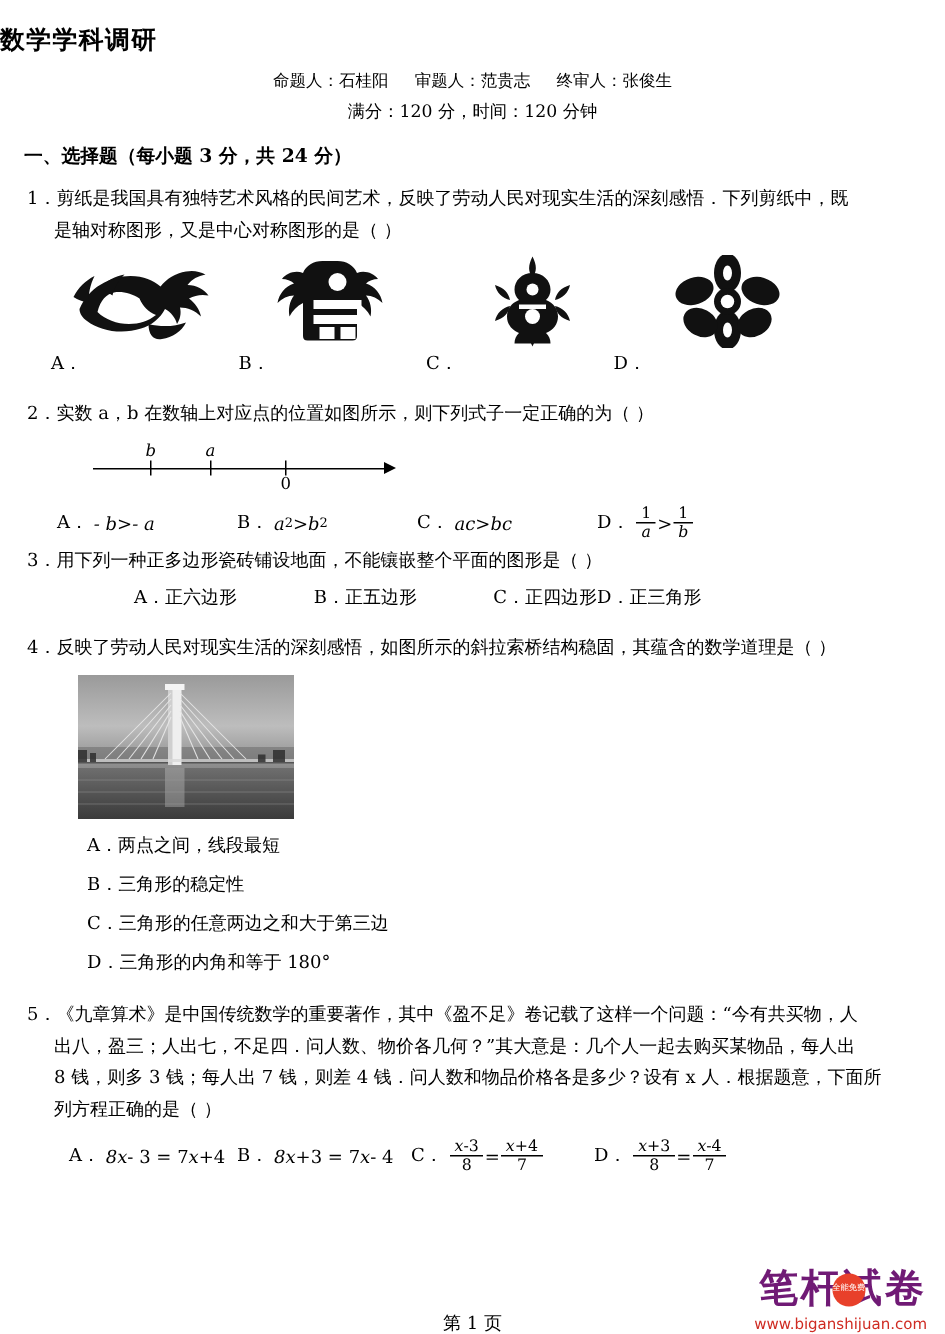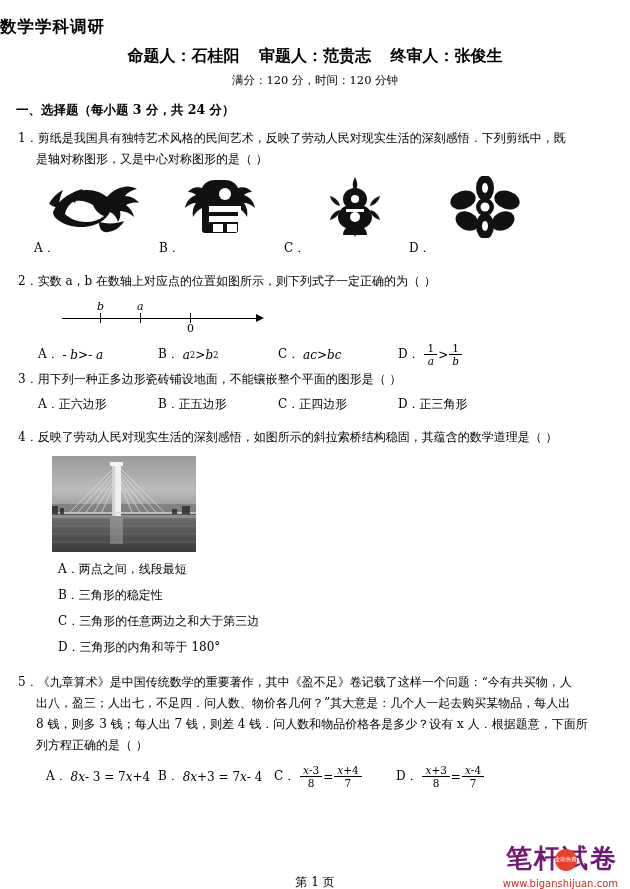--- a/index.html
+++ b/index.html
@@ -24,23 +24,23 @@
   .title {
     text-align: left;
     font-size: 16.5px;
     font-weight: bold;
     margin-top: 16px;
     letter-spacing: 1px;
     font-family: "DejaVu Sans", "Liberation Sans", sans-serif;
   }
   .subline {
     text-align: center;
-    font-size: 16px;
+    font-size: 11px;
     margin-top: 8px;
-    font-weight: bold;
+    font-weight: normal;
     font-family: "DejaVu Serif", "Liberation Serif", serif;
   }
   .subline span { margin: 0 7px; }
   .subline2 {
     text-align: center;
     font-size: 11.5px;
     margin-top: 6px;
     font-family: "DejaVu Serif", "Liberation Serif", serif;
   }
   .section-head {
@@ -54,20 +54,21 @@
     font-size: 12px;
     line-height: 1.75;
     text-align: justify;
   }
   .q .qnum { }
   .indent { margin-left: 18px; }
   .opts {
     margin: 6px 0 0 38px;
     font-size: 12px;
     display: flex;
+    text-align: right;
   }
   .opts .opt { display: inline-block; }
 
   
   .cut-row {
     display: flex;
     justify-content: space-around;
     align-items: flex-end;
     margin: 6px 0 0 30px;
     width: 520px;

